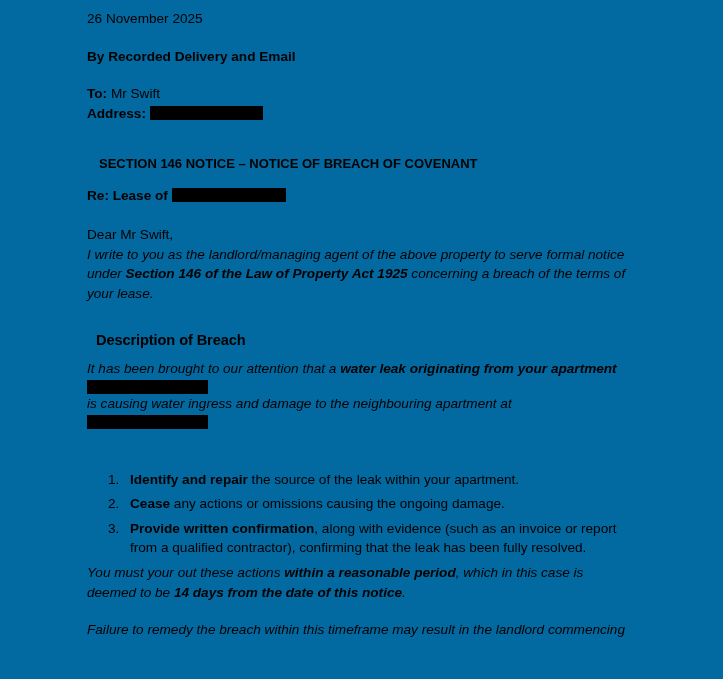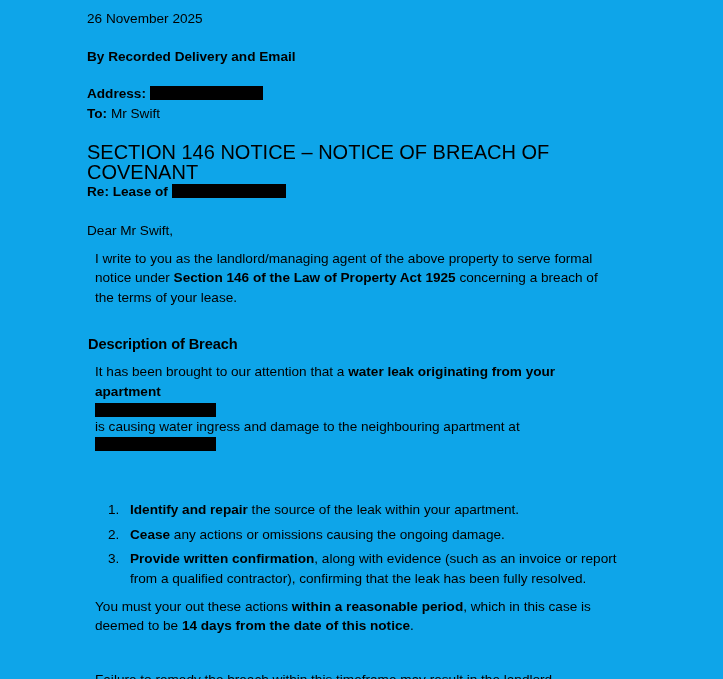--- a/index.html
+++ b/index.html
@@ -14,62 +14,63 @@
     overflow: hidden;
     font-family: "Liberation Sans", sans-serif;
     color: #000000;
     -webkit-font-smoothing: antialiased;
   }
 
   .page {
     position: relative;
     width: 723px;
     height: 679px;
-    background: #0ea5e9;
+    background: #0369a1;
     box-sizing: border-box;
     padding: 9px 96px 16px 87px;
   }
 
   .doc-body {
     width: 540px;
     font-size: 13.6px;
     line-height: 19.6px;
   }
 
   
   .line {
     font-size: 13.6px;
     line-height: 19.6px;
     white-space: normal;
   }
   .para {
     font-size: 13.6px;
     line-height: 19.6px;
-    margin: 8px;
+    margin: 0;
+    font-style: italic;
   }
   .bold { font-weight: bold; }
   .spacer-md { height: 18px; }
   .spacer-lg { height: 19px; }
 
   
   .date-line { margin-bottom: 0; }
 
   
   .heading {
     font-size: 14.6px;
     line-height: 20px;
     font-weight: bold;
-    margin: 1px;
+    margin: 9px;
     letter-spacing: -0.1px;
   }
   .title-heading {
-    font-size: 20px;
+    font-size: 13px;
     line-height: 20px;
-    font-weight: normal;
-    margin: 0;
+    font-weight: bold;
+    margin: 12px;
   }
   .subheading {
     font-size: 13.6px;
     line-height: 19.6px;
     font-weight: bold;
     margin: 0;
   }
 
   
   .redaction {
@@ -125,25 +126,25 @@
   <div class="doc-body">
 
     <div class="line date-line">26 November 2025</div>
 
     <div class="spacer-md"></div>
 
     <div class="line bold">By Recorded Delivery and Email</div>
 
     <div class="spacer-md"></div>
 
+    <div class="kv-line">
+      <span class="bold">To:</span><span> <span>Mr Swift</span></span>
+    </div>
     <div class="kv-line redact-row">
       <span class="bold">Address:</span><span> </span><span class="redaction redaction-inline" style="width:113px;"></span>
-    </div>
-    <div class="kv-line">
-      <span class="bold">To:</span><span> <span>Mr Swift</span></span>
     </div>
 
     <div class="spacer-lg"></div>
 
     <div class="title-heading">SECTION 146 NOTICE – NOTICE OF BREACH OF COVENANT</div>
     <div class="subheading redact-row">
       <span>Re: Lease of</span><span> </span><span class="redaction redaction-inline" style="width:114px;"></span>
     </div>
 
     <div class="spacer-lg"></div>

